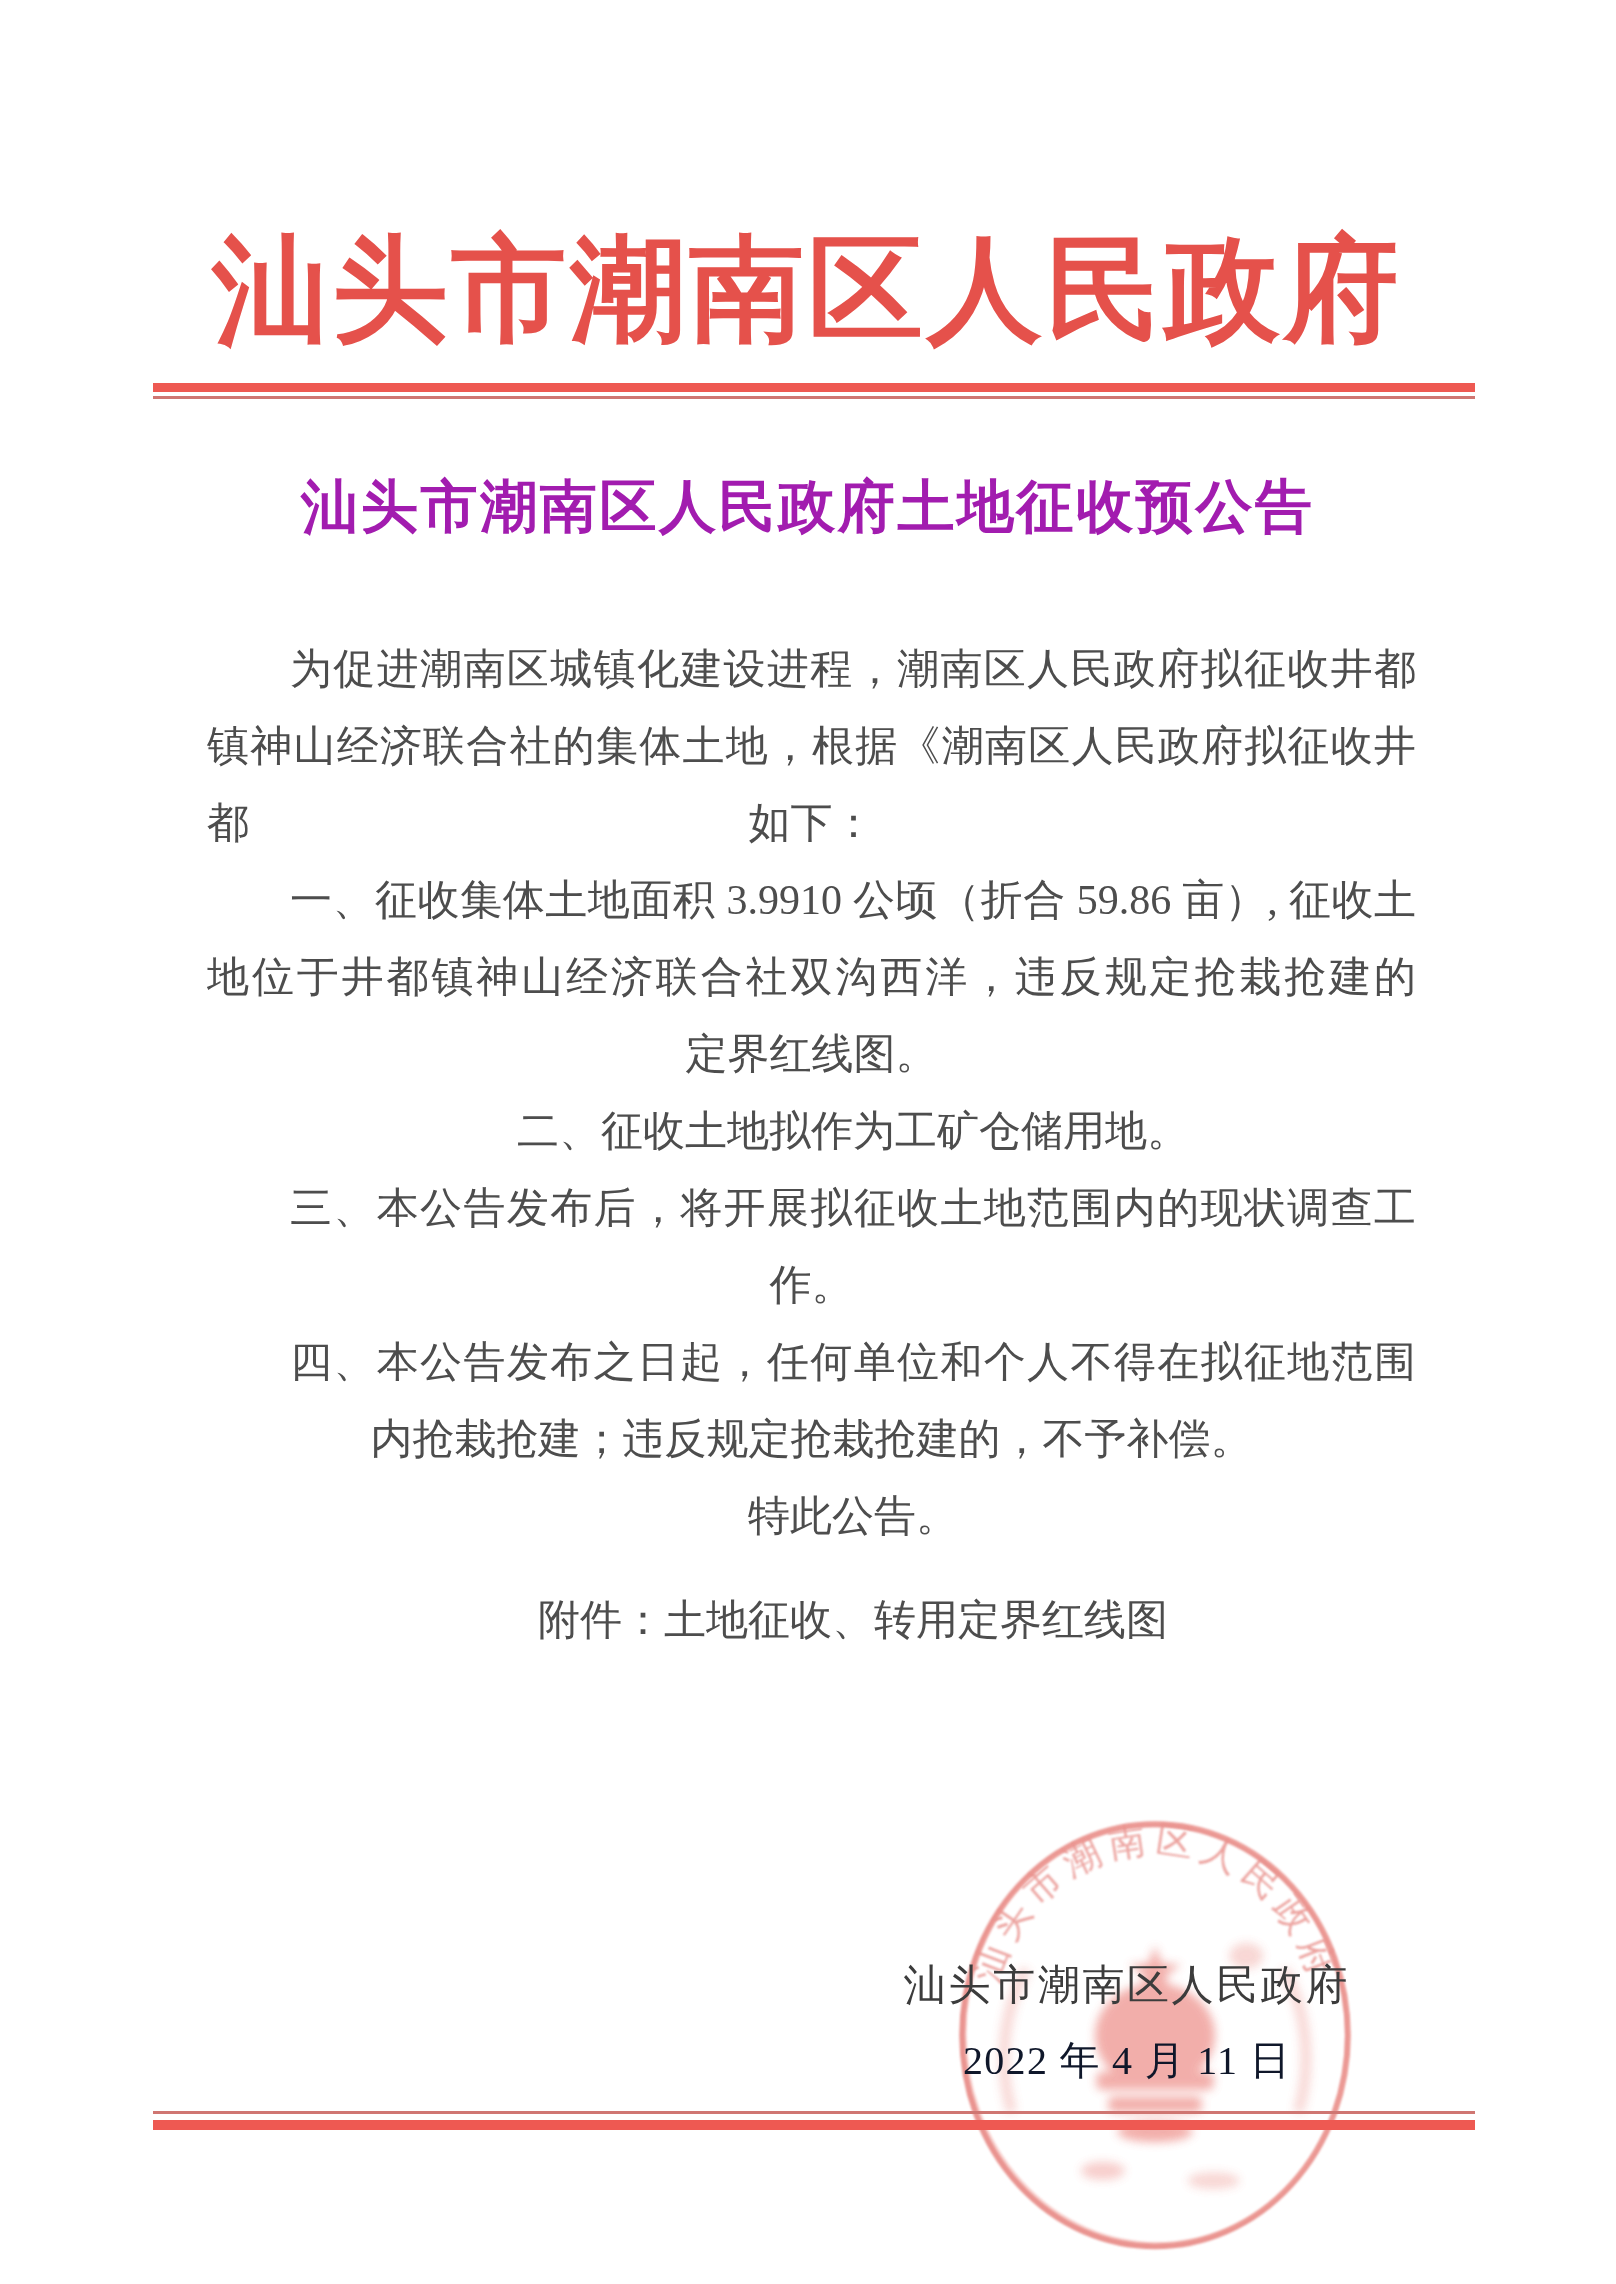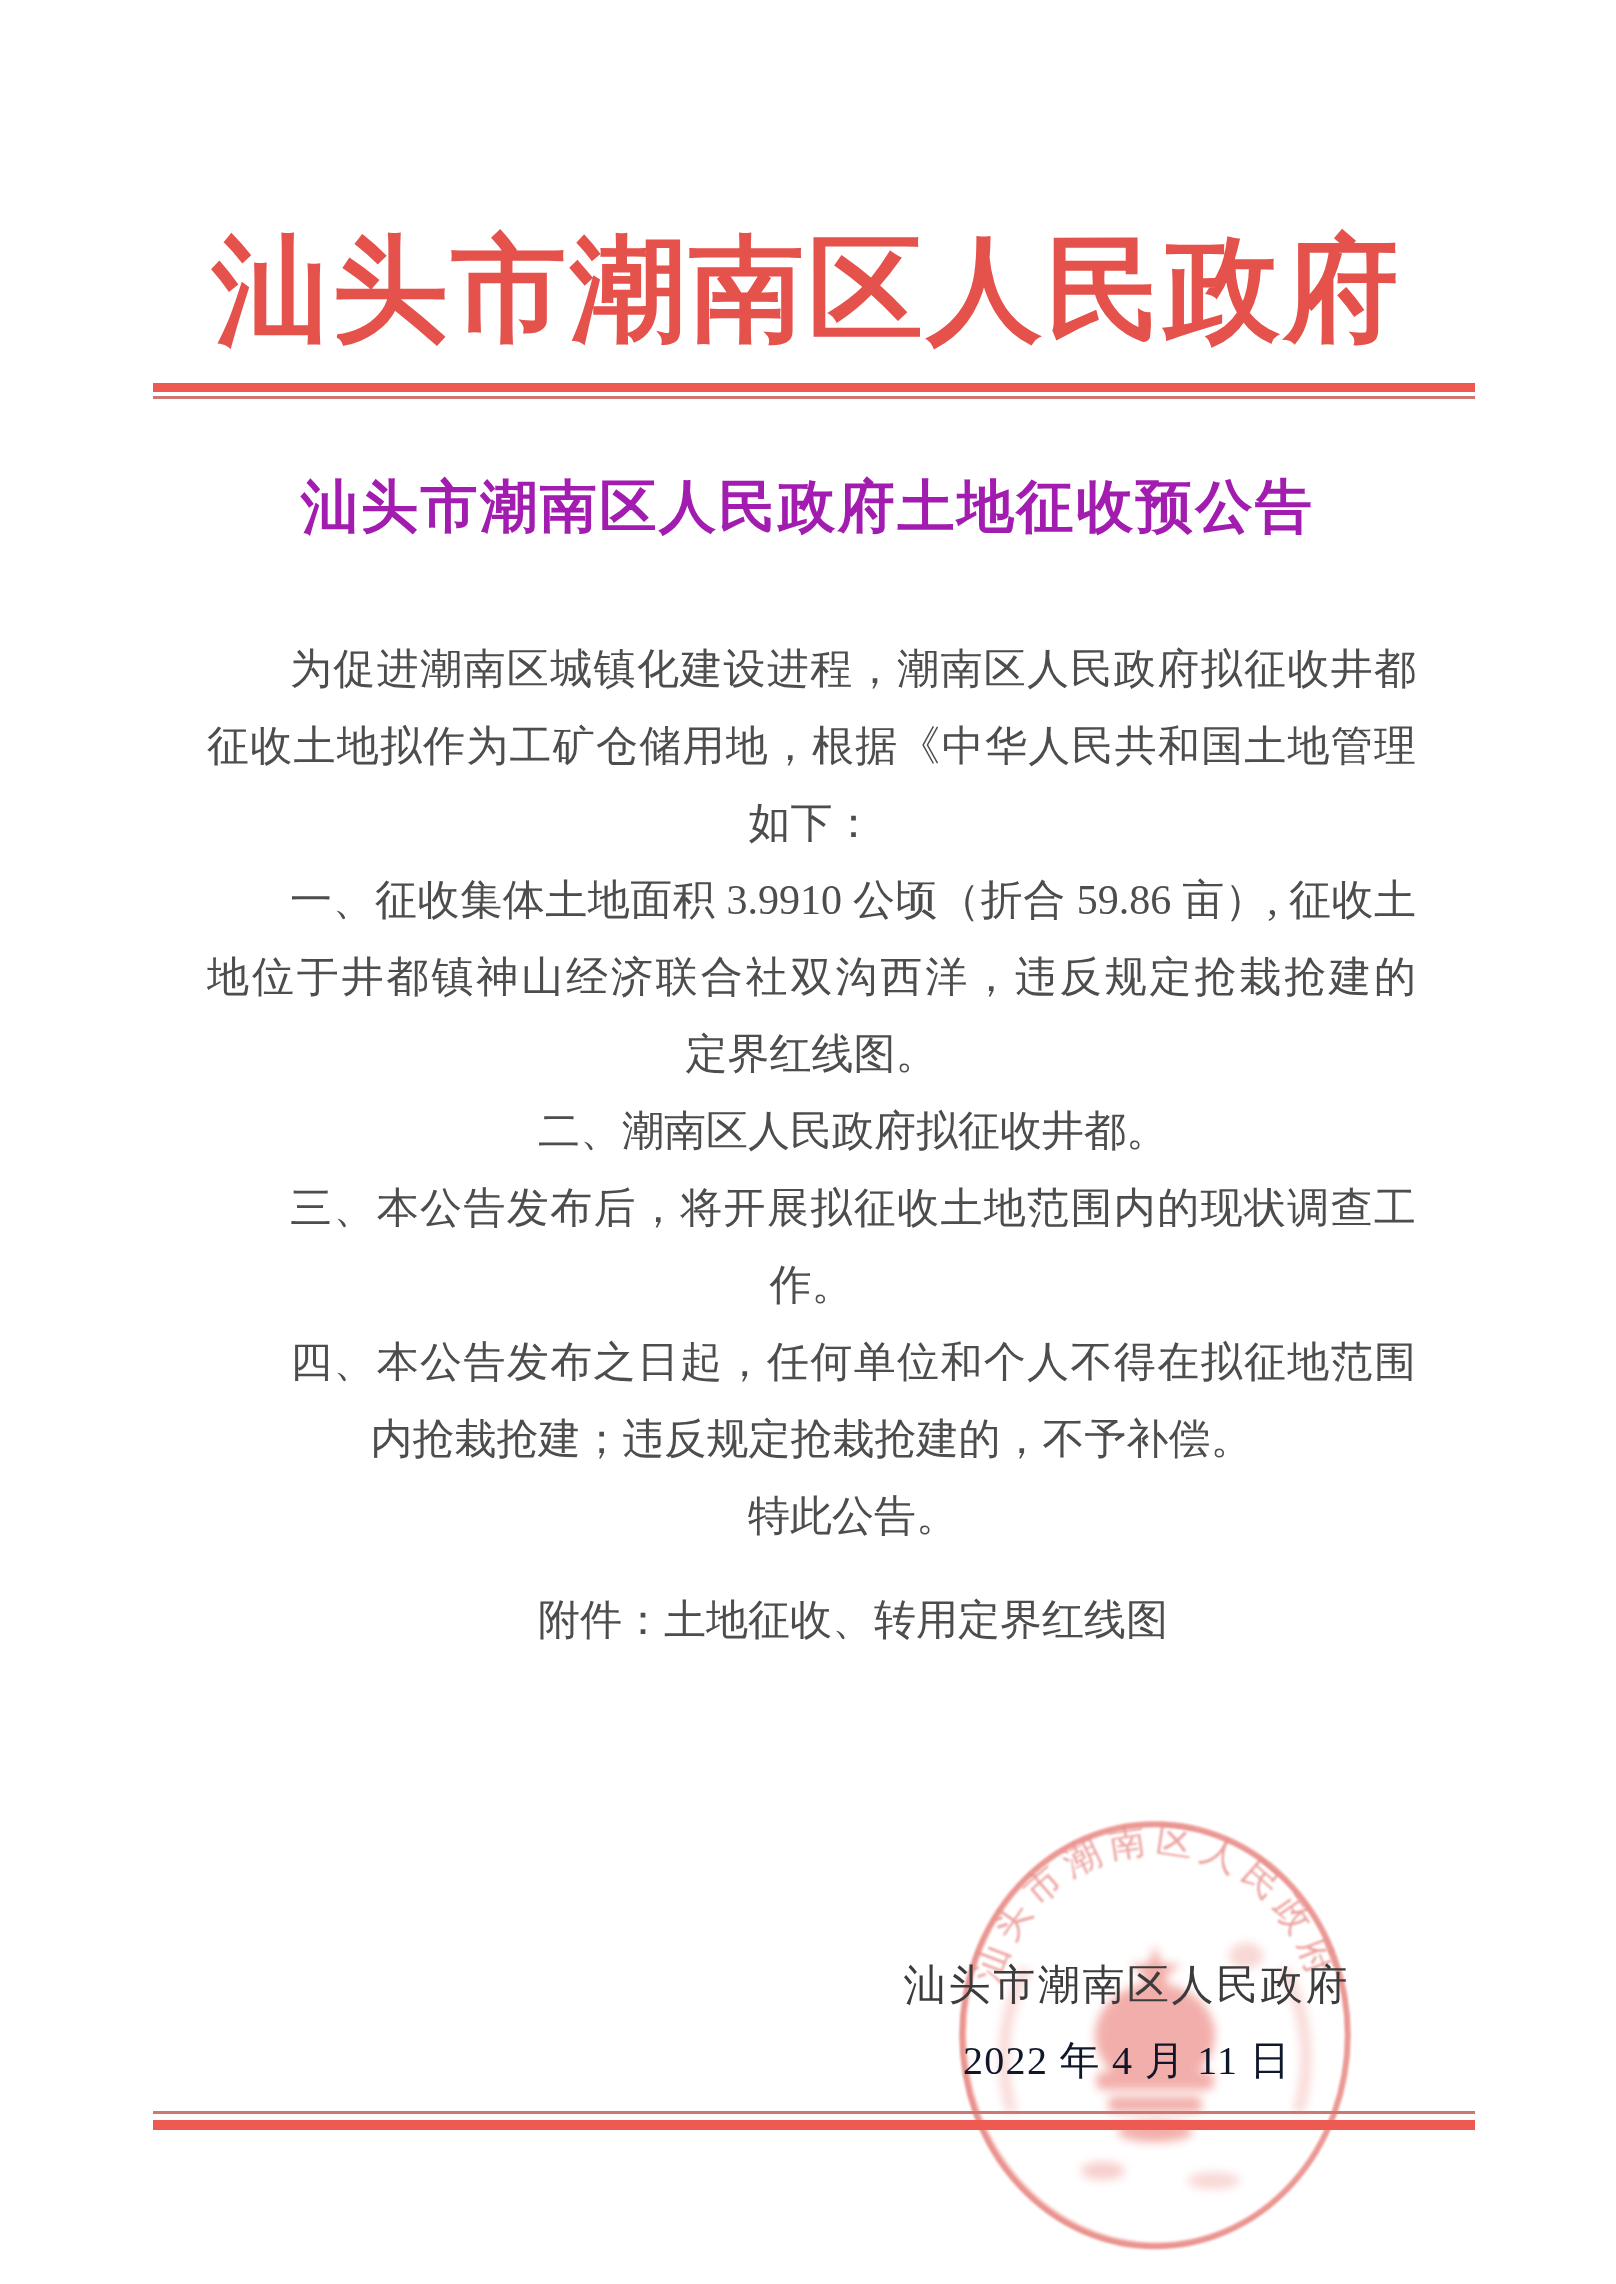--- a/index.html
+++ b/index.html
@@ -76,26 +76,26 @@
 
   <div class="letterhead">汕头市潮南区人民政府</div>
 
   <div class="rule rule-thick rule-top-thick"></div>
   <div class="rule rule-thin  rule-top-thin"></div>
 
   <div class="doc-title">汕头市潮南区人民政府土地征收预公告</div>
 
   <div class="body-text">
       <div class="body-line indent justify">为促进潮南区城镇化建设进程，潮南区人民政府拟征收井都</div>
-      <div class="body-line justify">征收土地拟作为工矿仓储用地，根据《中华人民共和国土地管理</div>
+      <div class="body-line justify">镇神山经济联合社的集体土地，根据《潮南区人民政府拟征收井都</div>
       <div class="body-line">如下：</div>
       <div class="body-line indent justify">一、征收集体土地面积 3.9910 公顷（折合 59.86 亩）, 征收土</div>
       <div class="body-line justify">地位于井都镇神山经济联合社双沟西洋，违反规定抢栽抢建的</div>
       <div class="body-line">定界红线图。</div>
-      <div class="body-line indent">二、潮南区人民政府拟征收井都。</div>
+      <div class="body-line indent">二、征收土地拟作为工矿仓储用地。</div>
       <div class="body-line indent justify">三、本公告发布后，将开展拟征收土地范围内的现状调查工</div>
       <div class="body-line">作。</div>
       <div class="body-line indent justify">四、本公告发布之日起，任何单位和个人不得在拟征地范围</div>
       <div class="body-line">内抢栽抢建；违反规定抢栽抢建的，不予补偿。</div>
       <div class="body-line indent">特此公告。</div>
       <div class="body-line indent gap">附件：土地征收、转用定界红线图</div>
     </div>
 
   <svg class="seal" viewBox="0 0 660 700" xmlns="http://www.w3.org/2000/svg">
     <defs>

